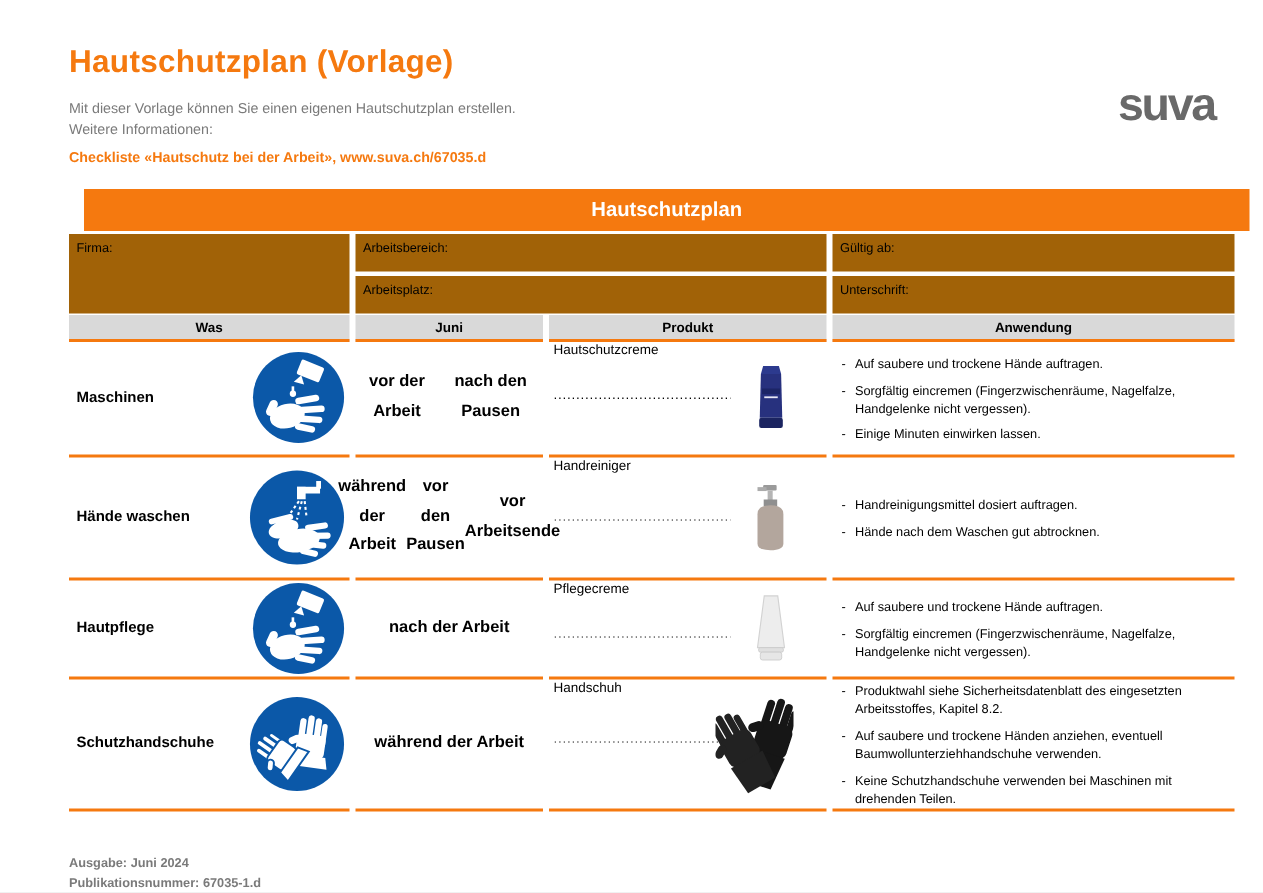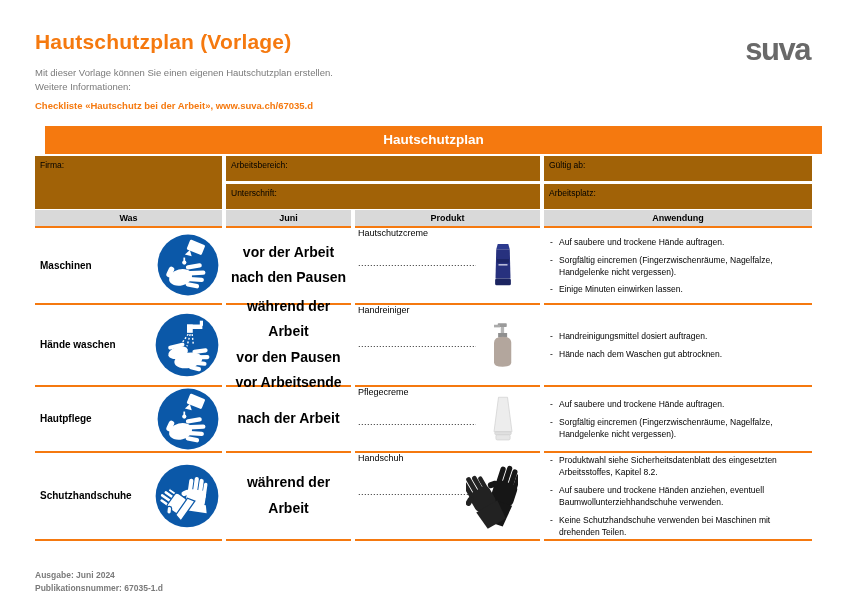--- a/index.html
+++ b/index.html
@@ -1,26 +1,26 @@
 <!DOCTYPE html>
 <html><head>
 <meta charset="utf-8">
 <style>
   html,body{margin:0;padding:0;background:#e8e8e8;}
   .page{
     width:842px;height:595px;background:#ffffff;position:relative;
     font-family:"Liberation Sans", sans-serif;color:#000;box-sizing:border-box;
-    padding:28px 30px 0 35px;margin:0 auto;overflow:hidden;
+    padding:28px 30px 0 46px;margin:0 auto;overflow:hidden;
   }
   
   .hdr{position:relative;}
   .title{margin:2px 0 12px 0;font-size:21px;font-weight:bold;color:#f5790f;letter-spacing:0.2px;}
   .intro{margin:0;font-size:9.5px;color:#7a7a7a;line-height:1.5;}
   .link{display:inline-block;margin-top:2px;font-size:9.5px;font-weight:bold;color:#f5790f;text-decoration:none;cursor:pointer;}
-  .logo{position:absolute;top:4px;right:2px;font-size:31px;font-weight:bold;color:#696969;letter-spacing:-1.5px;line-height:1;}
+  .logo{position:absolute;top:24px;right:2px;font-size:31px;font-weight:bold;color:#696969;letter-spacing:-1.5px;line-height:1;}
   
   .banner{
     margin-top:13px;width:777px;height:28px;background:#f5790f;color:#fff;
     display:flex;align-items:center;justify-content:center;
     font-size:13.5px;font-weight:bold;box-sizing:border-box;margin-left:10px;
   }
   
   .form{display:grid;grid-template-columns:187px 314px 268px;grid-template-rows:25px 25px;gap:3px 4px;margin-top:2px;}
   .fcell{background:#a16207;font-size:8.5px;padding:4px 0 0 5px;box-sizing:border-box;cursor:text;}
   .fcell.firma{grid-row:1 / 3;}
@@ -30,21 +30,21 @@
   .hcell{
     background:#d9d9d9;height:16px;display:flex;align-items:center;justify-content:center;
     font-size:9px;font-weight:bold;border-bottom:2px solid #f5790f;
   }
   .cell{border-bottom:2px solid #f5790f;box-sizing:border-box;position:relative;}
   .r1 .cell{height:77px;} .r2 .cell{height:82px;} .r3 .cell{height:66px;} .r4 .cell{height:88px;}
   .was{display:flex;align-items:center;padding-left:5px;}
   .was .lbl{font-size:10px;font-weight:bold;}
   .picto{margin-left:auto;margin-right:3px;width:62px;height:62px;flex:0 0 auto;}
   .r2 .picto,.r4 .picto{width:64px;height:64px;}
-  .wann{display:flex;flex-direction:column;align-items:center;justify-content:center;font-size:14px;font-weight:bold;line-height:1.8;text-align:center;}
+  .wann{display:flex;flex-direction:row;align-items:center;justify-content:center;font-size:11px;font-weight:bold;line-height:1.8;text-align:center;}
   .prod{display:flex;flex-direction:column;justify-content:flex-start;padding-left:3px;}
   .prod .pname{font-size:9px;margin-bottom:22px;}
   .r2 .pname,.r4 .pname{margin-bottom:26px;}
   .prod .dots{font-size:9px;letter-spacing:0.5px;width:118px;overflow:hidden;white-space:nowrap;line-height:6px;cursor:text;}
   .pimg{position:absolute;right:22px;top:50%;transform:translateY(-50%);}
   .anw{padding:7px 10px 4px 6px;display:flex;flex-direction:column;justify-content:center;}
   .bullet{display:flex;font-size:8.5px;line-height:1.4;margin:3px 0;}
   .bullet .dash{width:9px;flex:0 0 auto;}
   
   .foot{margin-top:28px;font-size:8.5px;color:#7a7a7a;line-height:1.55;font-weight:bold;}
@@ -133,24 +133,24 @@
     <div class="fcell firma">
       <span>Firma:</span>
     </div>
     <div class="fcell">
       <span>Arbeitsbereich:</span>
     </div>
     <div class="fcell">
       <span>Gültig ab:</span>
     </div>
     <div class="fcell">
+      <span>Arbeitsplatz:</span>
+    </div>
+    <div class="fcell">
       <span>Unterschrift:</span>
-    </div>
-    <div class="fcell">
-      <span>Arbeitsplatz:</span>
     </div>
   </div>
 
   <div class="tbl">
 
     <div class="trow">
       <div class="hcell">Was</div>
       <div class="hcell">Juni</div>
       <div class="hcell">Produkt</div>
       <div class="hcell">Anwendung</div>

